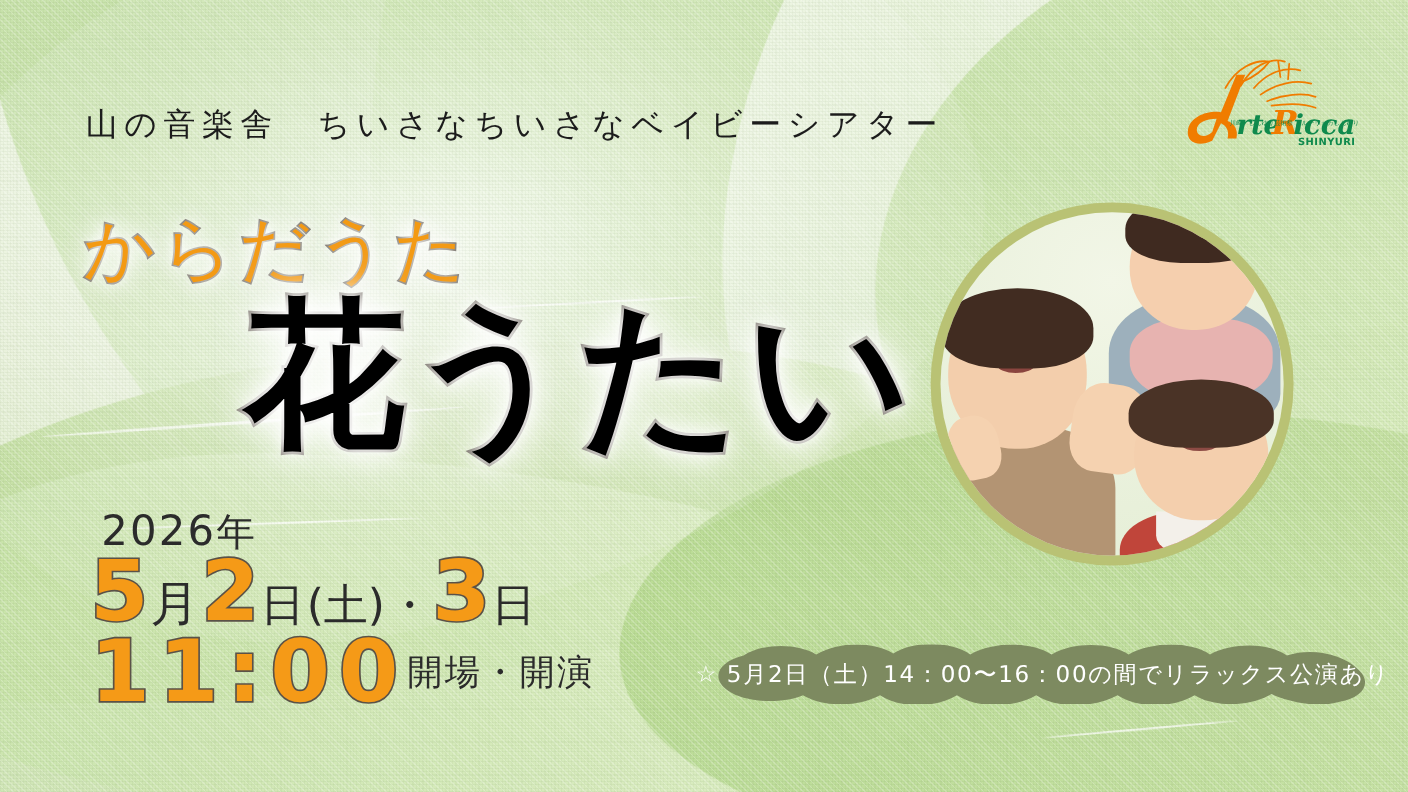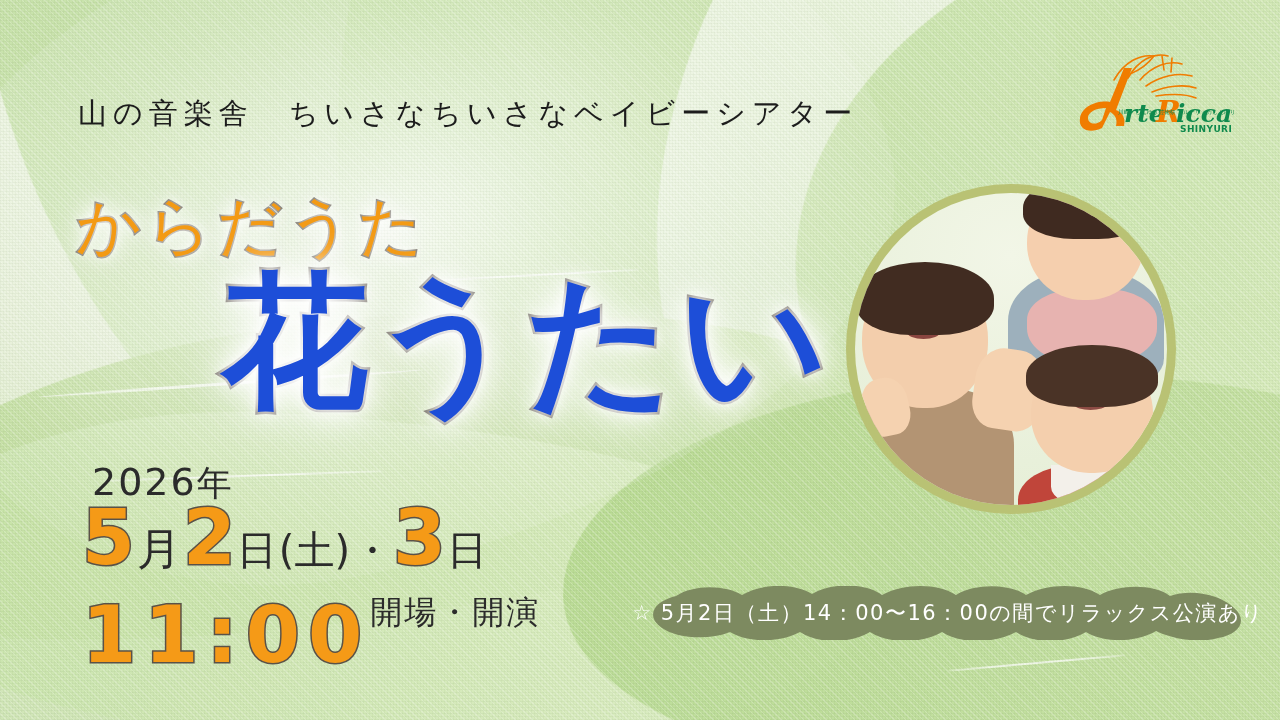--- a/index.html
+++ b/index.html
@@ -115,21 +115,21 @@
     paint-order:stroke fill;
     text-shadow:
       0 0 10px #ffffff, 0 0 18px #ffffff, 0 0 26px #ffffff,
       0 0 34px rgba(255,255,255,.9);
     white-space:nowrap;
   }
 
   .title-main{
     position:absolute;left:222px;top:268px;
     font-size:146px;letter-spacing:4px;font-weight:700;
-    color:#1d4ed8;
+    color:#000000;
     -webkit-text-stroke:5px #5a5248;
     paint-order:stroke fill;
     text-shadow:
       0 0 14px #ffffff, 0 0 26px #ffffff, 0 0 40px #ffffff,
       0 0 56px rgba(255,255,255,.92);
     line-height:1;white-space:nowrap;
   }
 
   .year{
     position:absolute;left:92px;top:460px;
@@ -143,22 +143,22 @@
   }
   .d-big{
     font-size:76px;font-weight:700;color:#f59a17;
     -webkit-text-stroke:3px #5a5248;paint-order:stroke fill;
     line-height:1;
   }
   .d-mid{font-size:44px;color:#2b2b2b;line-height:1;margin:0 2px;}
   .d-sm{font-size:40px;color:#2b2b2b;line-height:1;margin:0 1px;}
 
   .timeline{
-    position:absolute;left:82px;top:596px;
-    white-space:nowrap;display:flex;align-items:flex-start;
+    position:absolute;left:82px;top:572px;
+    white-space:nowrap;display:flex;align-items:center;
   }
   .t-big{
     font-size:78px;font-weight:700;color:#f59a17;
     -webkit-text-stroke:3px #5a5248;paint-order:stroke fill;
     line-height:1;letter-spacing:8px;
   }
   .t-label{font-size:32px;color:#2b2b2b;line-height:1;letter-spacing:2px;}
 
   
   .photo-wrap{

